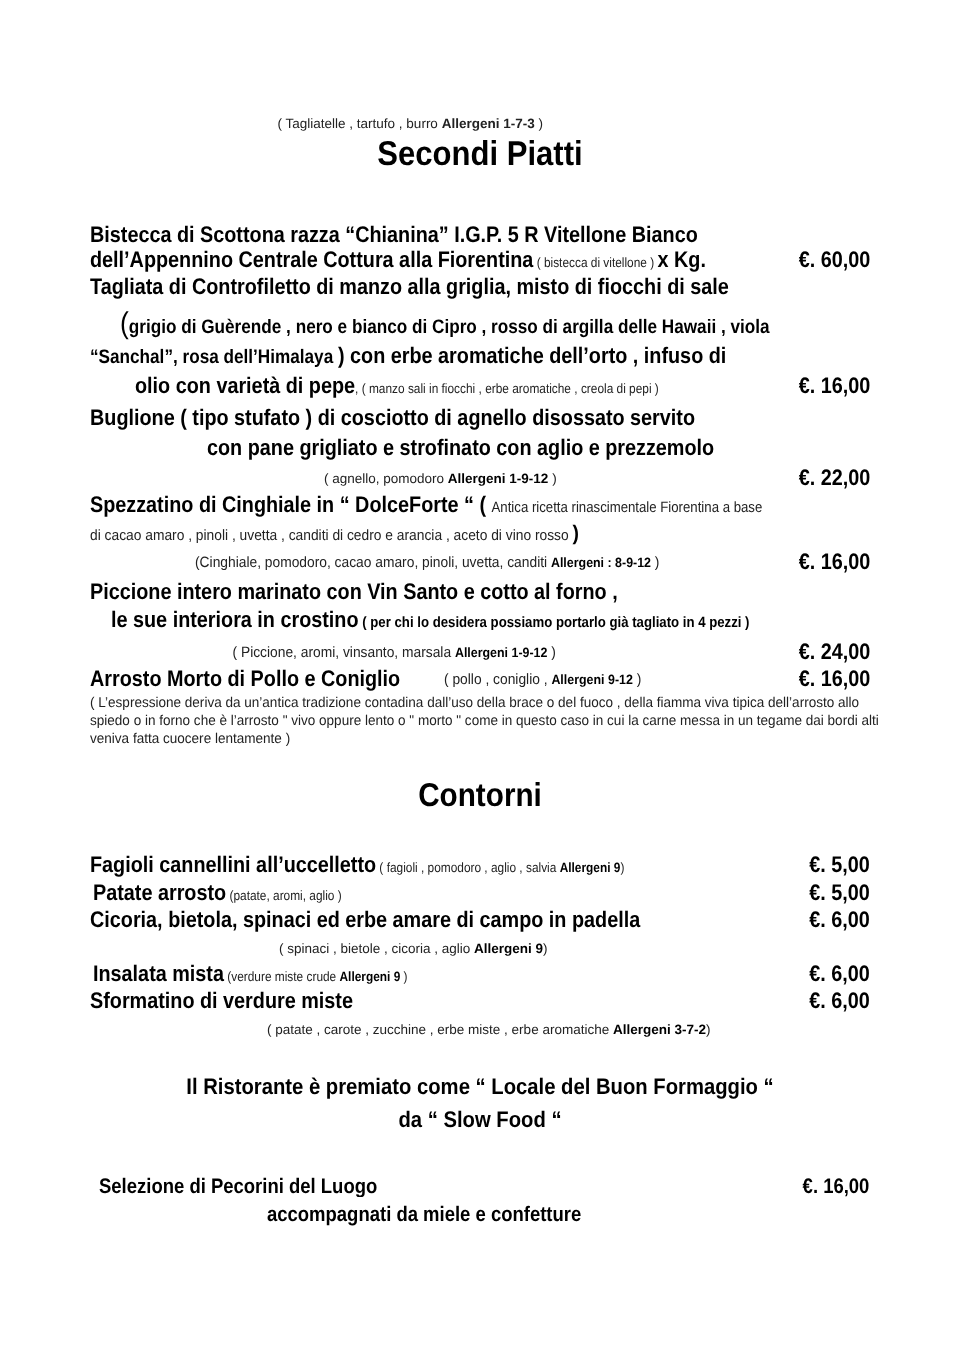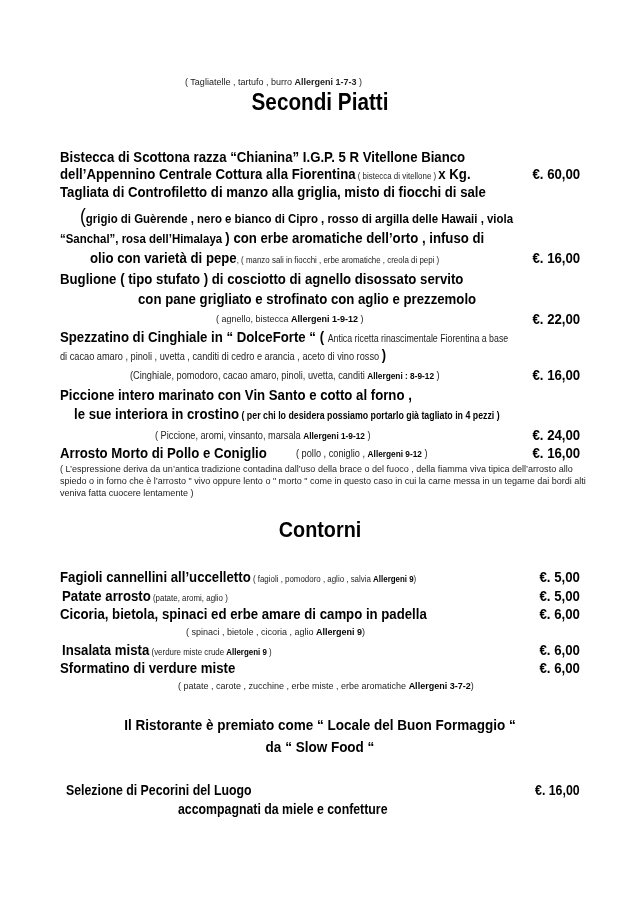--- a/index.html
+++ b/index.html
@@ -41,21 +41,21 @@
   <span>“Sanchal”, rosa dell’Himalaya </span><span style="font-size:15px;">) con erbe aromatiche dell’orto , infuso di</span>
 </div>
 <div class="abs dish" style="left:90px;top:249px;">
   <span>olio con varietà di pepe</span><span class="small">, ( manzo sali in fiocchi  , erbe aromatiche  , creola di pepi )</span>
 </div>
 <div class="abs price" style="right:60px;top:249px;">€. 16,00</div>
 
 <div class="abs dish" style="left:60px;top:270px;">Buglione ( tipo stufato ) di cosciotto di agnello disossato servito</div>
 <div class="abs dish" style="left:138px;top:290px;">con pane grigliato e strofinato con aglio e prezzemolo</div>
 <div class="abs small" style="left:216px;top:314px;">
-  <span>( agnello,  bistecca </span><span class="smallb">Allergeni 1-9-12</span><span> )</span>
+  <span>( agnello,  pomodoro </span><span class="smallb">Allergeni 1-9-12</span><span> )</span>
 </div>
 <div class="abs price" style="right:60px;top:310px;">€. 22,00</div>
 
 <div class="abs dish" style="left:60px;top:328px;">
   <span>Spezzatino di Cinghiale in “ DolceForte “ </span><span>( </span><span class="small" style="font-size:10px;">Antica  ricetta rinascimentale Fiorentina   a base</span>
 </div>
 <div class="abs" style="left:60px;top:347px;font-size:10px;color:#222;transform:scaleX(0.92);transform-origin:left;">
   <span>di cacao amaro , pinoli  , uvetta , canditi di cedro e arancia , aceto di vino rosso </span><span class="b" style="font-size:14px;color:#000;">)</span>
 </div>
 <div class="abs" style="left:130px;top:370px;font-size:10px;color:#222;transform:scaleX(0.92);transform-origin:left;">

